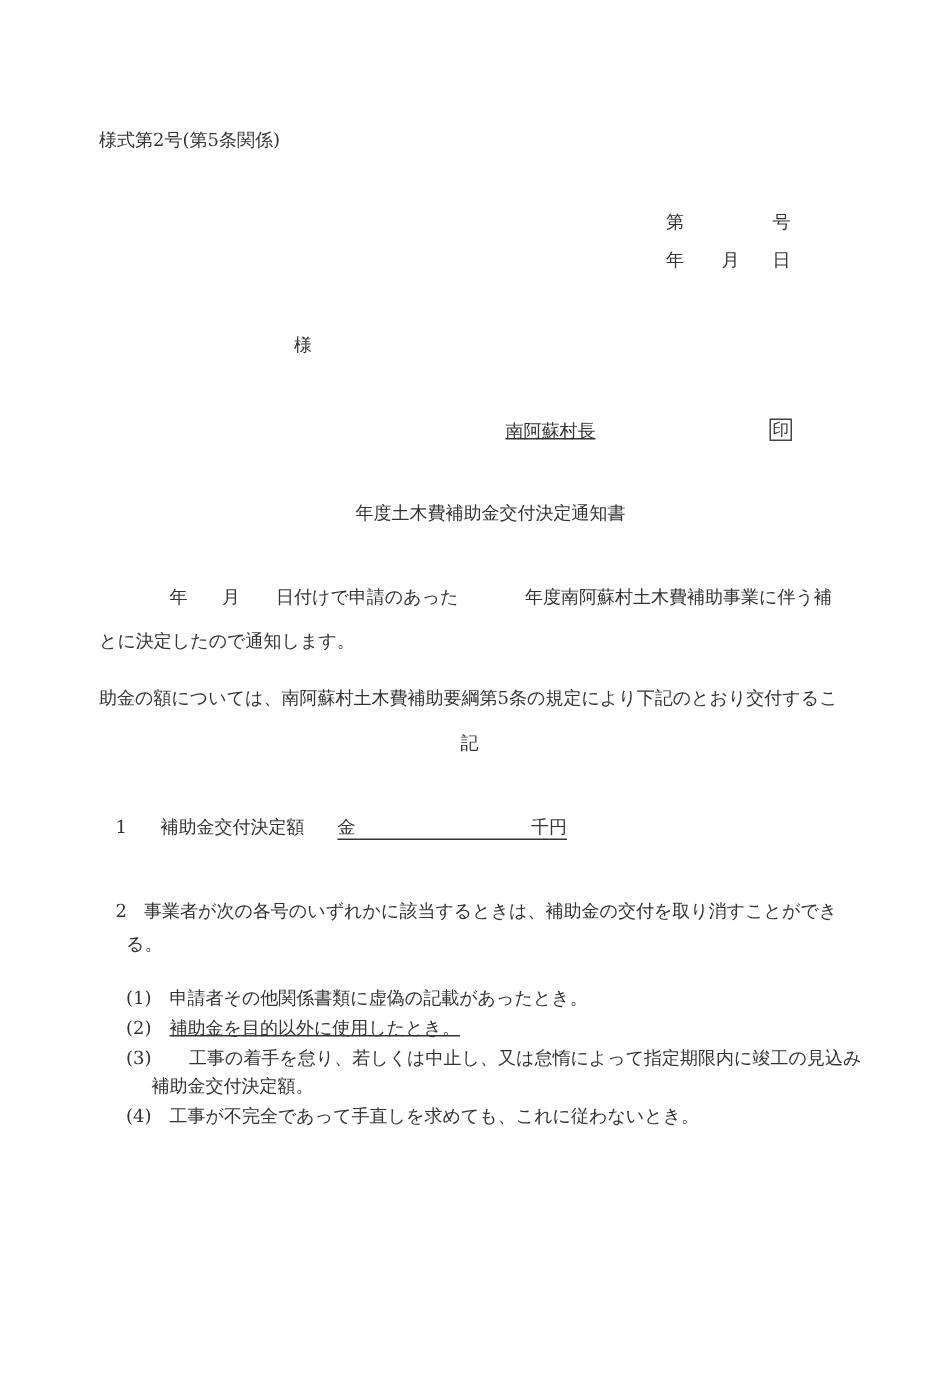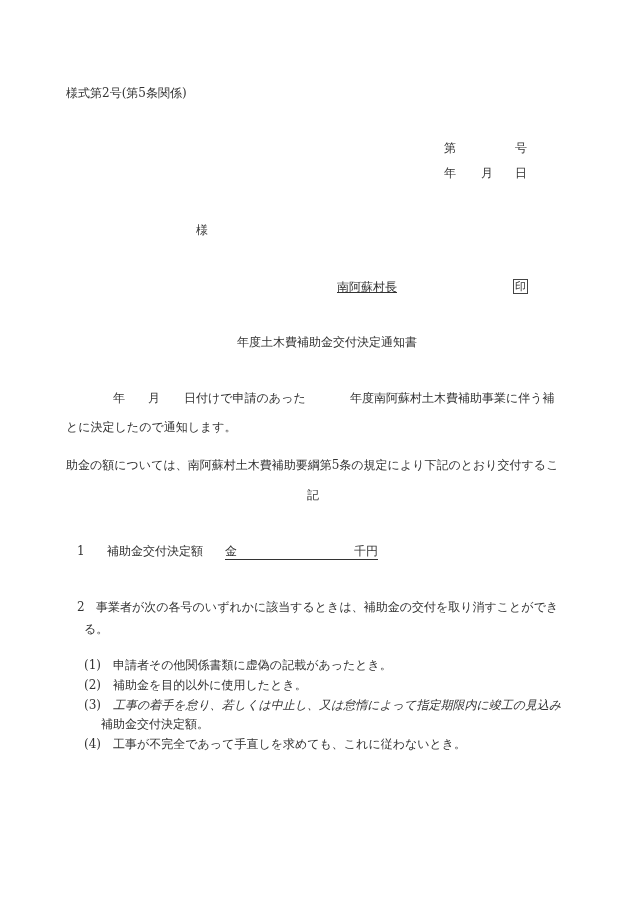--- a/index.html
+++ b/index.html
@@ -52,22 +52,22 @@
 
   <div>
     <span class="abs" style="left:77px;top:601px;">2</span>
     <span class="abs" style="left:96px;top:601px;">事業者が次の各号のいずれかに該当するときは、補助金の交付を取り消すことができ</span>
     <span class="abs" style="left:84px;top:623px;">る。</span>
 
     <span class="abs" style="left:84px;top:659px;">(1)</span>
     <span class="abs" style="left:113px;top:659px;">申請者その他関係書類に虚偽の記載があったとき。</span>
 
     <span class="abs" style="left:84px;top:679px;">(2)</span>
-    <span class="abs" style="left:113px;top:679px;">補助金を目的以外に使用したとき。</span>
+    <span class="abs" style="left:113px;top:679px;text-decoration:underline;">補助金を目的以外に使用したとき。</span>
 
     <span class="abs" style="left:84px;top:699px;">(3)</span>
-    <span class="abs" style="left:113px;top:699px;font-style:italic;">工事の着手を怠り、若しくは中止し、又は怠惰によって指定期限内に竣工の見込み</span>
+    <span class="abs" style="left:126px;top:699px;">工事の着手を怠り、若しくは中止し、又は怠惰によって指定期限内に竣工の見込み</span>
     <span class="abs" style="left:101px;top:718px;">補助金交付決定額。</span>
 
     <span class="abs" style="left:84px;top:738px;">(4)</span>
     <span class="abs" style="left:113px;top:738px;">工事が不完全であって手直しを求めても、これに従わないとき。</span>
   </div>
 </div>
 
 </body></html>

